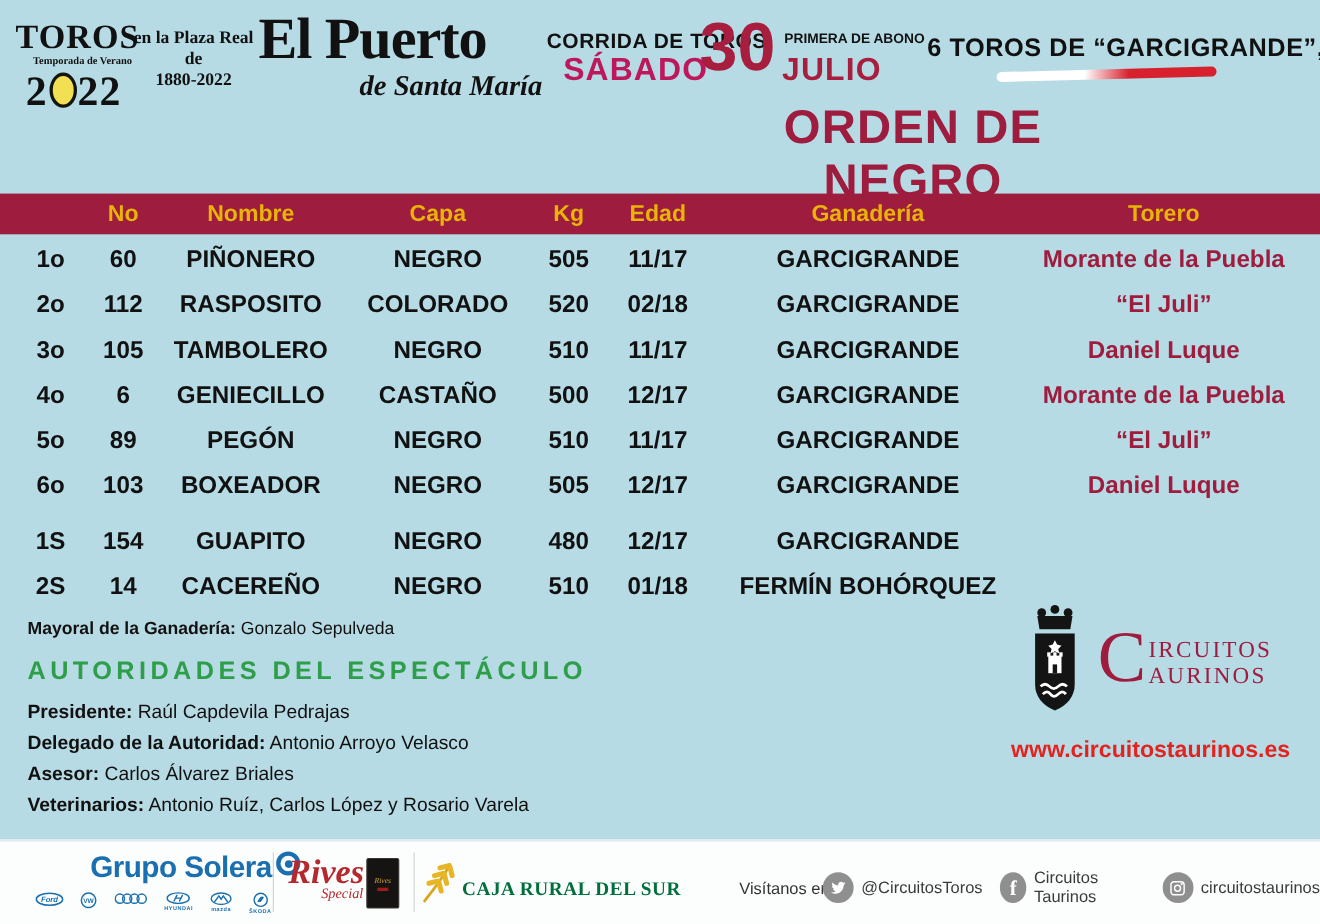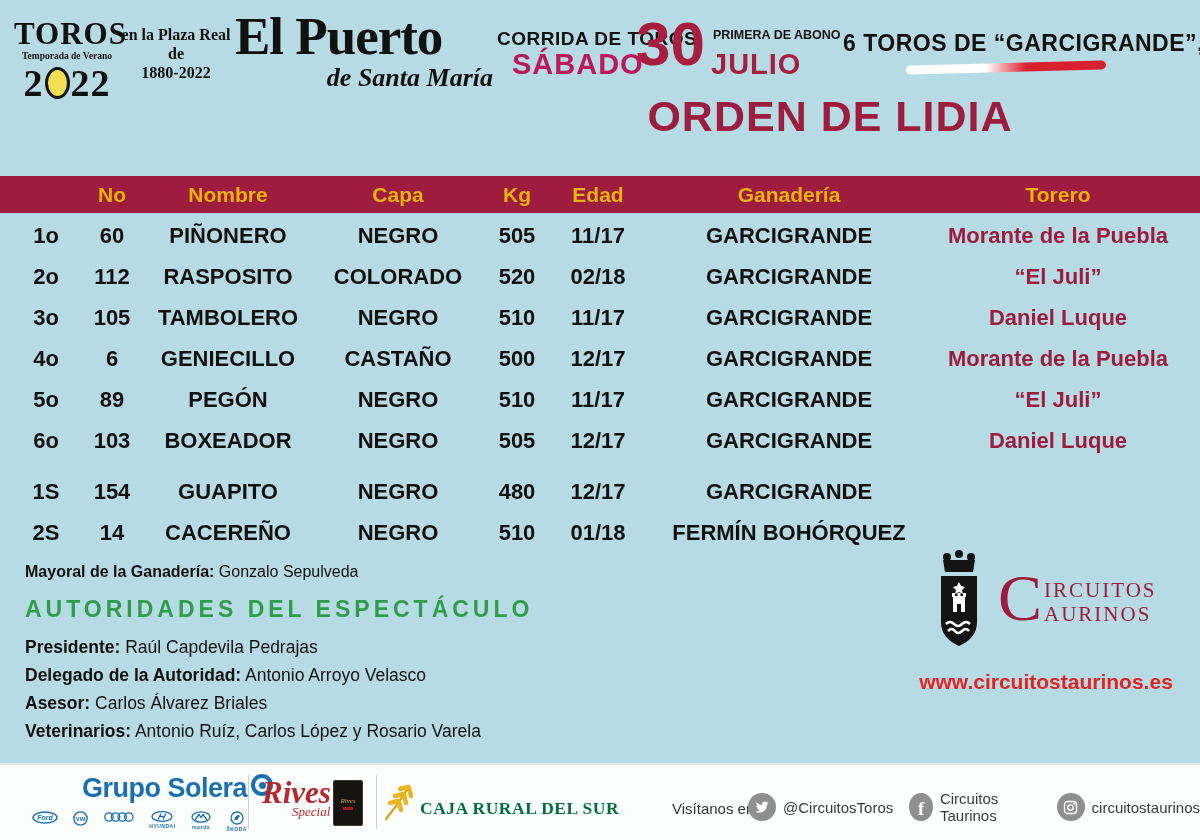--- a/index.html
+++ b/index.html
@@ -3,21 +3,21 @@
 <meta charset="utf-8">
 <style>
   html,body{margin:0;padding:0;background:#e9eef0;}
   .poster{
     position:relative;width:1200px;height:840px;overflow:hidden;
     background:#b7dbe5;font-family:"Liberation Sans",sans-serif;color:#111;
   }
   
   .toros-block{position:absolute;left:14px;top:18px;width:106px;text-align:center;font-family:"Liberation Serif",serif;}
   .toros-word{font-size:31px;font-weight:700;letter-spacing:1px;line-height:1;}
-  .temporada{font-size:9.5px;font-weight:700;margin-top:2px;}
+  .temporada{font-size:9.5px;font-weight:700;margin-top:2px;text-align:right;}
   .year{font-size:38px;font-weight:700;line-height:1;margin-top:3px;letter-spacing:1px;}
   .year-o{display:inline-block;width:19px;height:26px;background:#f2df52;border:3px solid #15150f;border-radius:50%;vertical-align:-3px;margin:0 1px;}
   .plaza-block{position:absolute;left:112px;top:25px;width:128px;text-align:center;font-family:"Liberation Serif",serif;font-weight:700;font-size:16px;line-height:1.2;}
   .venue{position:absolute;left:235px;top:2px;width:258px;}
   .venue-main{font-family:"Liberation Serif",serif;font-weight:700;font-size:53px;letter-spacing:-1px;line-height:1.3;}
   .venue-sub{font-family:"Liberation Serif",serif;font-style:italic;font-weight:700;font-size:26px;text-align:right;margin-top:-8px;}
   
   .corrida-label{position:absolute;left:497px;top:28px;font-size:19px;font-weight:800;letter-spacing:.5px;}
   .sabado{position:absolute;left:512px;top:48px;font-size:29px;font-weight:800;color:#be185d;letter-spacing:1px;}
   .date30{position:absolute;left:636px;top:13px;font-size:62px;font-weight:800;color:#a81e3f;line-height:1;}
@@ -97,21 +97,21 @@
 
   <div class="corrida-label">CORRIDA DE TOROS</div>
   <div class="sabado">SÁBADO</div>
   <div class="date30">30</div>
   <div class="primera">PRIMERA DE ABONO</div>
   <div class="julio">JULIO</div>
 
   <div class="bulls-line"><span>6 TOROS DE “GARCIGRANDE”, 6</span></div>
   <div class="brush-underline"></div>
 
-  <div class="orden-title">ORDEN DE LIDIA</div>
+  <div class="orden-title">ORDEN DE NEGRO</div>
 
   <div id="thead" class="thead">
       <div class="cell"></div>
       <div class="cell">No</div>
       <div class="cell">Nombre</div>
       <div class="cell">Capa</div>
       <div class="cell">Kg</div>
       <div class="cell">Edad</div>
       <div class="cell">Ganadería</div>
       <div class="cell">Torero</div>

